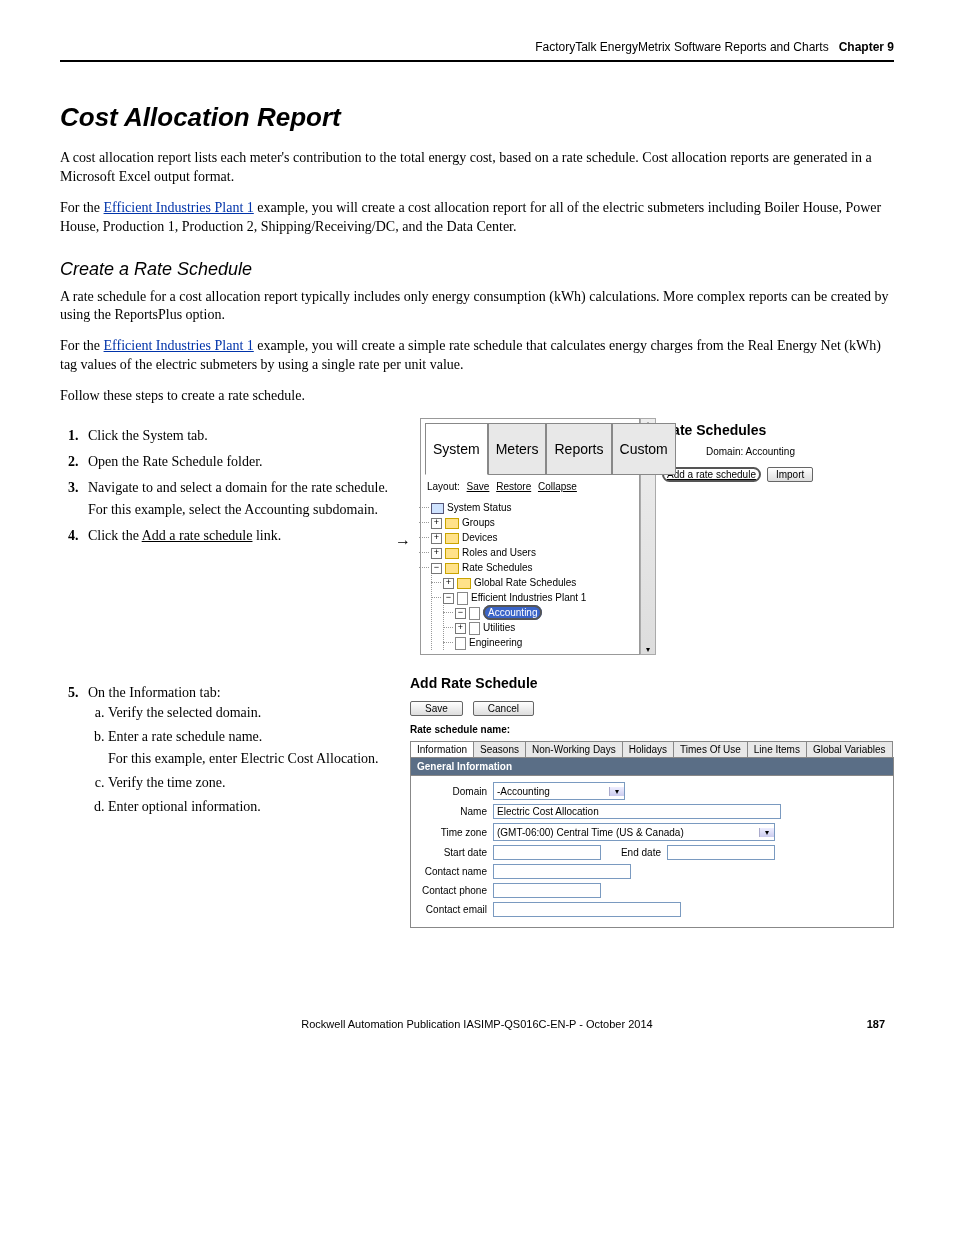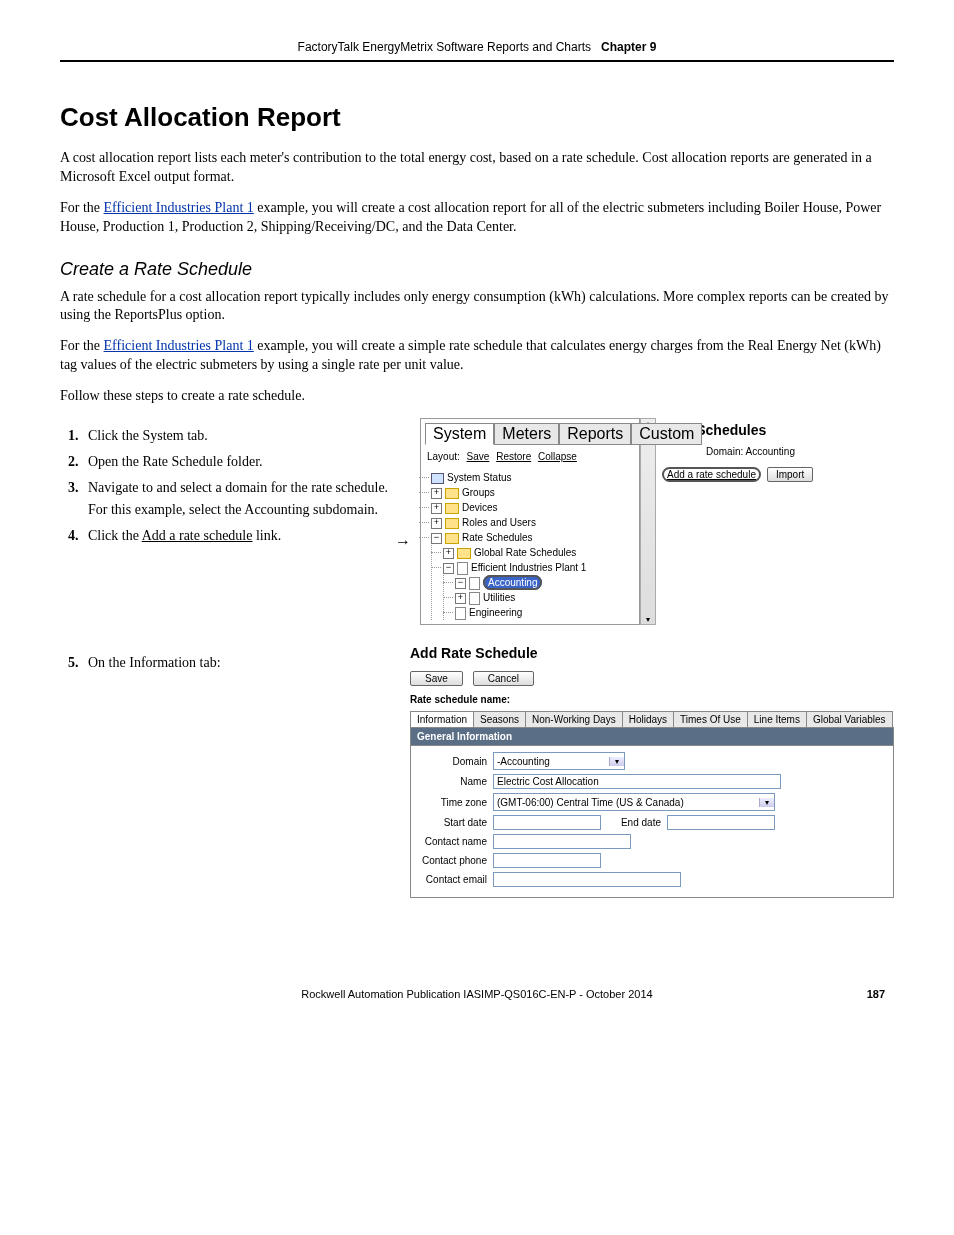--- a/index.html
+++ b/index.html
@@ -6,33 +6,34 @@
     margin: 0;
     padding: 40px 60px 50px 60px;
     font-family: Georgia, 'Times New Roman', serif;
     font-size: 14px;
     color: #000;
     background: #fff;
     width: 834px;
   }
   .header-row {
     display: flex;
-    justify-content: center;
+    justify-content: flex-end;
     font-family: Arial, Helvetica, sans-serif;
     font-size: 12px;
     border-bottom: 2px solid #000;
     padding-bottom: 6px;
     margin-bottom: 40px;
   }
   .header-row .chapter { font-weight: bold; margin-left: 10px; }
   h1 {
     font-family: Arial, Helvetica, sans-serif;
     font-weight: bold;
     font-size: 26px;
     margin: 0 0 16px 0;
+    font-style: italic;
   }
   h2.sub {
     font-family: Arial, Helvetica, sans-serif;
     font-style: italic;
     font-weight: normal;
     font-size: 18px;
     margin: 22px 0 8px 0;
   }
   p { margin: 8px 0 12px 0; line-height: 1.35; }
   a.inline { color: #0033aa; text-decoration: underline; }
@@ -68,23 +69,23 @@
     border: 1px solid #999;
     position: relative;
   }
   .shot1 .tabs {
     display: flex;
     gap: 0;
     margin-bottom: 6px;
   }
   .shot1 .tabs .tab {
     border: 1px solid #888;
-    padding: 1px 7px;
+    padding: 17px 7px;
     background: #e8e8e8;
-    font-size: 16px;
+    font-size: 14px;
   }
   .shot1 .tabs .tab.active { background: #fff; border-bottom-color: #fff; }
   .shot1 .layout-row { margin: 2px 0 8px 2px; }
   .shot1 .layout-row span { margin-right: 4px; }
   .shot1 .layout-row .lk { text-decoration: underline; }
   .shot1 .tree { margin-left: 6px; line-height: 1.5; }
   .shot1 .tree .node { white-space: nowrap; padding-left: 12px; position: relative; }
   .shot1 .tree .node::before {
     content: "";
     position: absolute;
@@ -368,20 +369,29 @@
       </div>
     </div>
   </div>
 </div>
 
 <div class="two-col" style="margin-top:20px;gap:10px;">
   <div class="left-col">
     <ol class="steps" start="5">
       <li>
         <span>On the Information tab:</span>
+        <ol class="sub">
+          <li>Verify the selected domain.</li>
+          <li>
+            <span>Enter a rate schedule name.</span>
+            <div class="step-note">For this example, enter Electric Cost Allocation.</div>
+          </li>
+          <li>Verify the time zone.</li>
+          <li>Enter optional information.</li>
+        </ol>
       </li>
     </ol>
   </div>
 
   <div class="right-col">
     <div class="shot2">
       <h3>Add Rate Schedule</h3>
       <div class="btnrow">
         <span class="btn">Save</span>
         <span class="btn">Cancel</span>

